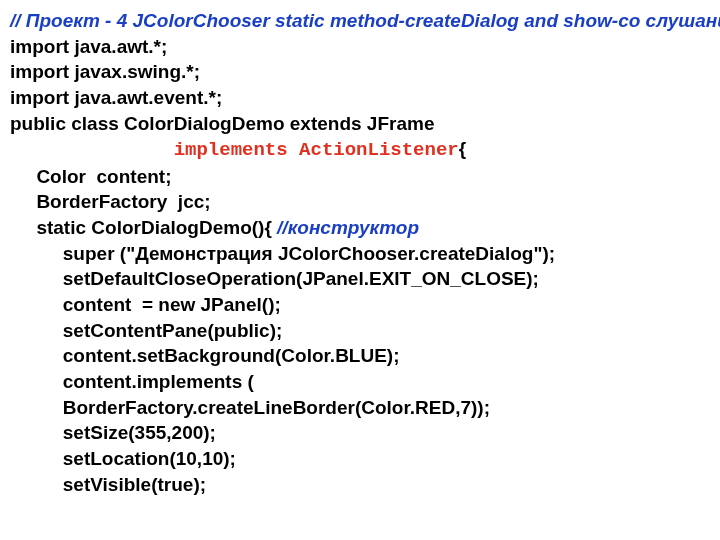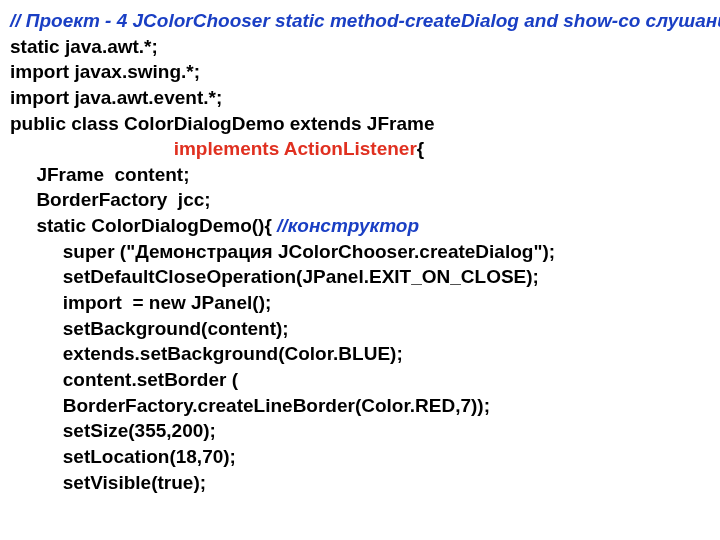--- a/index.html
+++ b/index.html
@@ -9,37 +9,37 @@
     font-family: Arial, Helvetica, sans-serif;
     font-size: 19px;
     font-weight: bold;
     color: #000;
     line-height: 1.35;
     width: 720px;
     box-sizing: border-box;
   }
   .line { white-space: pre; }
   .comment { color: #1a3fc4; font-style: italic; }
-  .red { color: #e03020; }
+  .red { color: #e03020; font-family: Liberation Mono, monospace; }
 </style>
 </head>
 <body>
 
 <div class="line comment">// Проект - 4 JColorChooser static method-createDialog and show-со слушанием</div>
-<div class="line">static java.awt.*;</div>
+<div class="line">import java.awt.*;</div>
 <div class="line">import javax.swing.*;</div>
 <div class="line">import java.awt.event.*;</div>
 <div class="line"></div>
 <div class="line">public class ColorDialogDemo extends JFrame</div>
 <div class="line"><span>                               </span><span class="red">implements ActionListener</span><span>{</span></div>
-<div class="line">     JFrame  content;</div>
+<div class="line">     Color  content;</div>
 <div class="line">     BorderFactory  jcc;</div>
 <div class="line"><span>     static ColorDialogDemo(){ </span><span class="comment">//конструктор</span></div>
 <div class="line">          super ("Демонстрация JColorChooser.createDialog");</div>
 <div class="line">          setDefaultCloseOperation(JPanel.EXIT_ON_CLOSE);</div>
-<div class="line">          import  = new JPanel();</div>
-<div class="line">          setBackground(content);</div>
-<div class="line">          extends.setBackground(Color.BLUE);</div>
-<div class="line">          content.setBorder (</div>
+<div class="line">          content  = new JPanel();</div>
+<div class="line">          setContentPane(public);</div>
+<div class="line">          content.setBackground(Color.BLUE);</div>
+<div class="line">          content.implements (</div>
 <div class="line">          BorderFactory.createLineBorder(Color.RED,7));</div>
 <div class="line">          setSize(355,200);</div>
-<div class="line">          setLocation(18,70);</div>
+<div class="line">          setLocation(10,10);</div>
 <div class="line">          setVisible(true);</div>
 
 </body></html>

